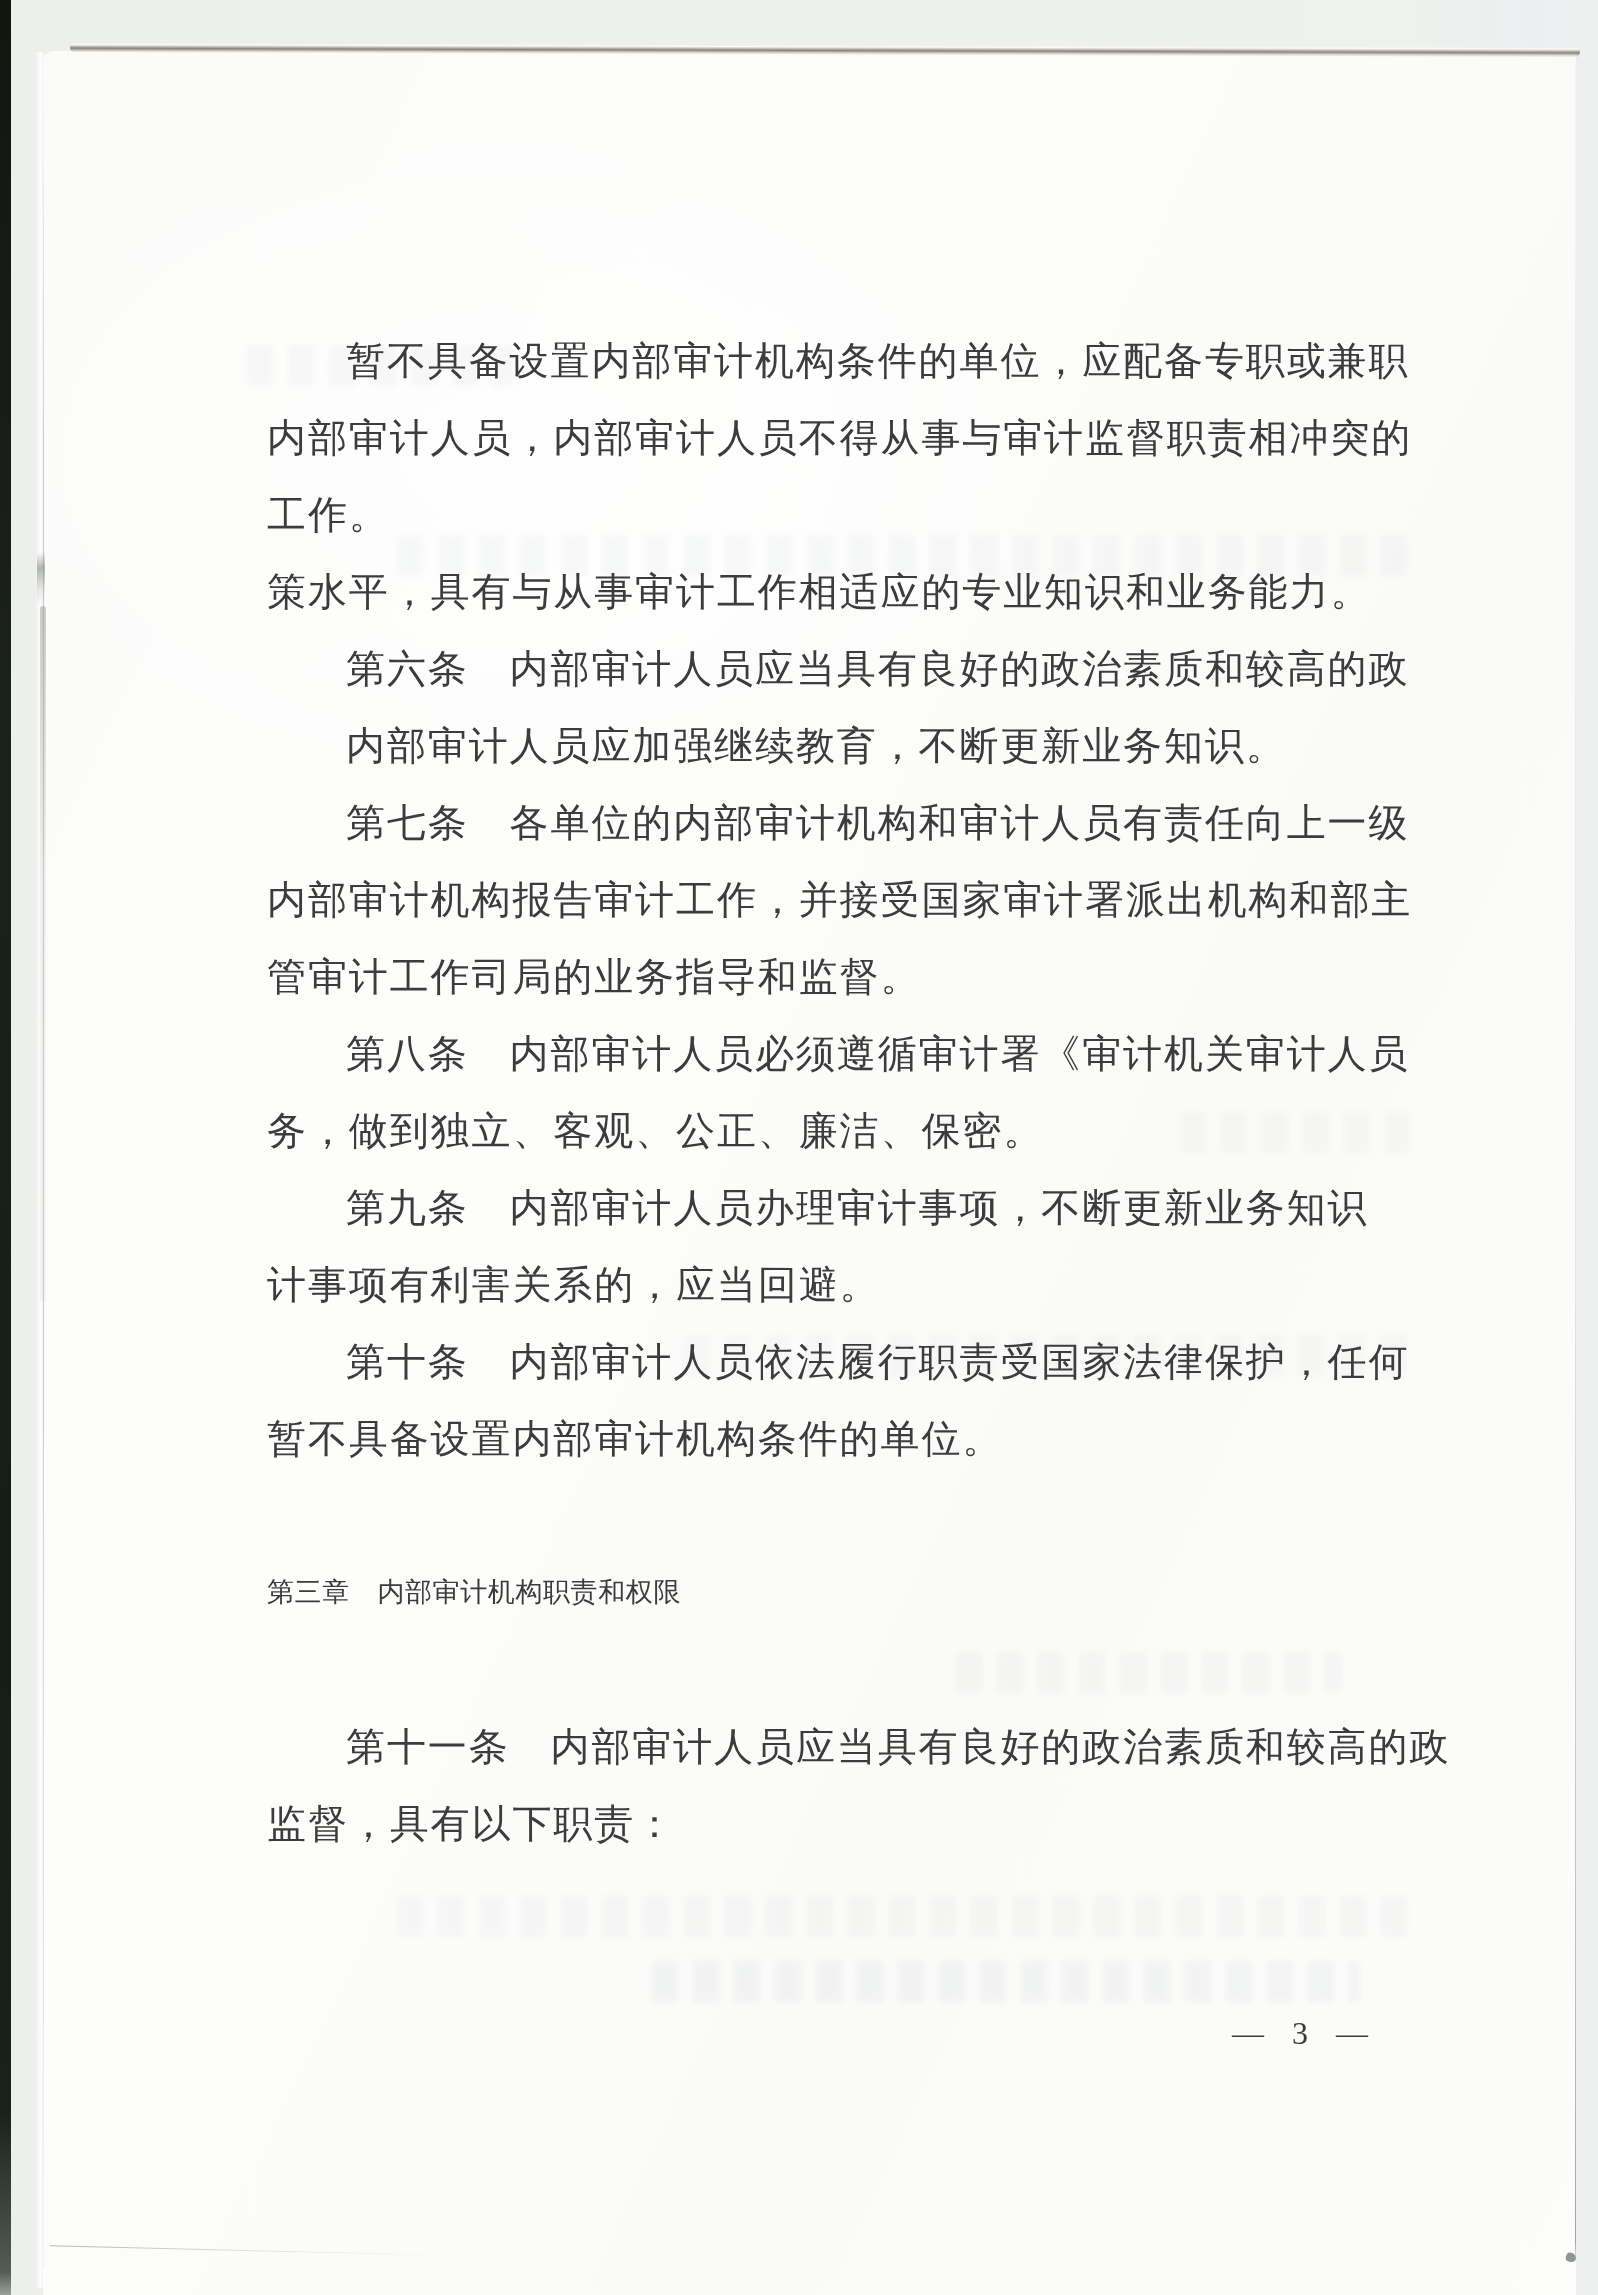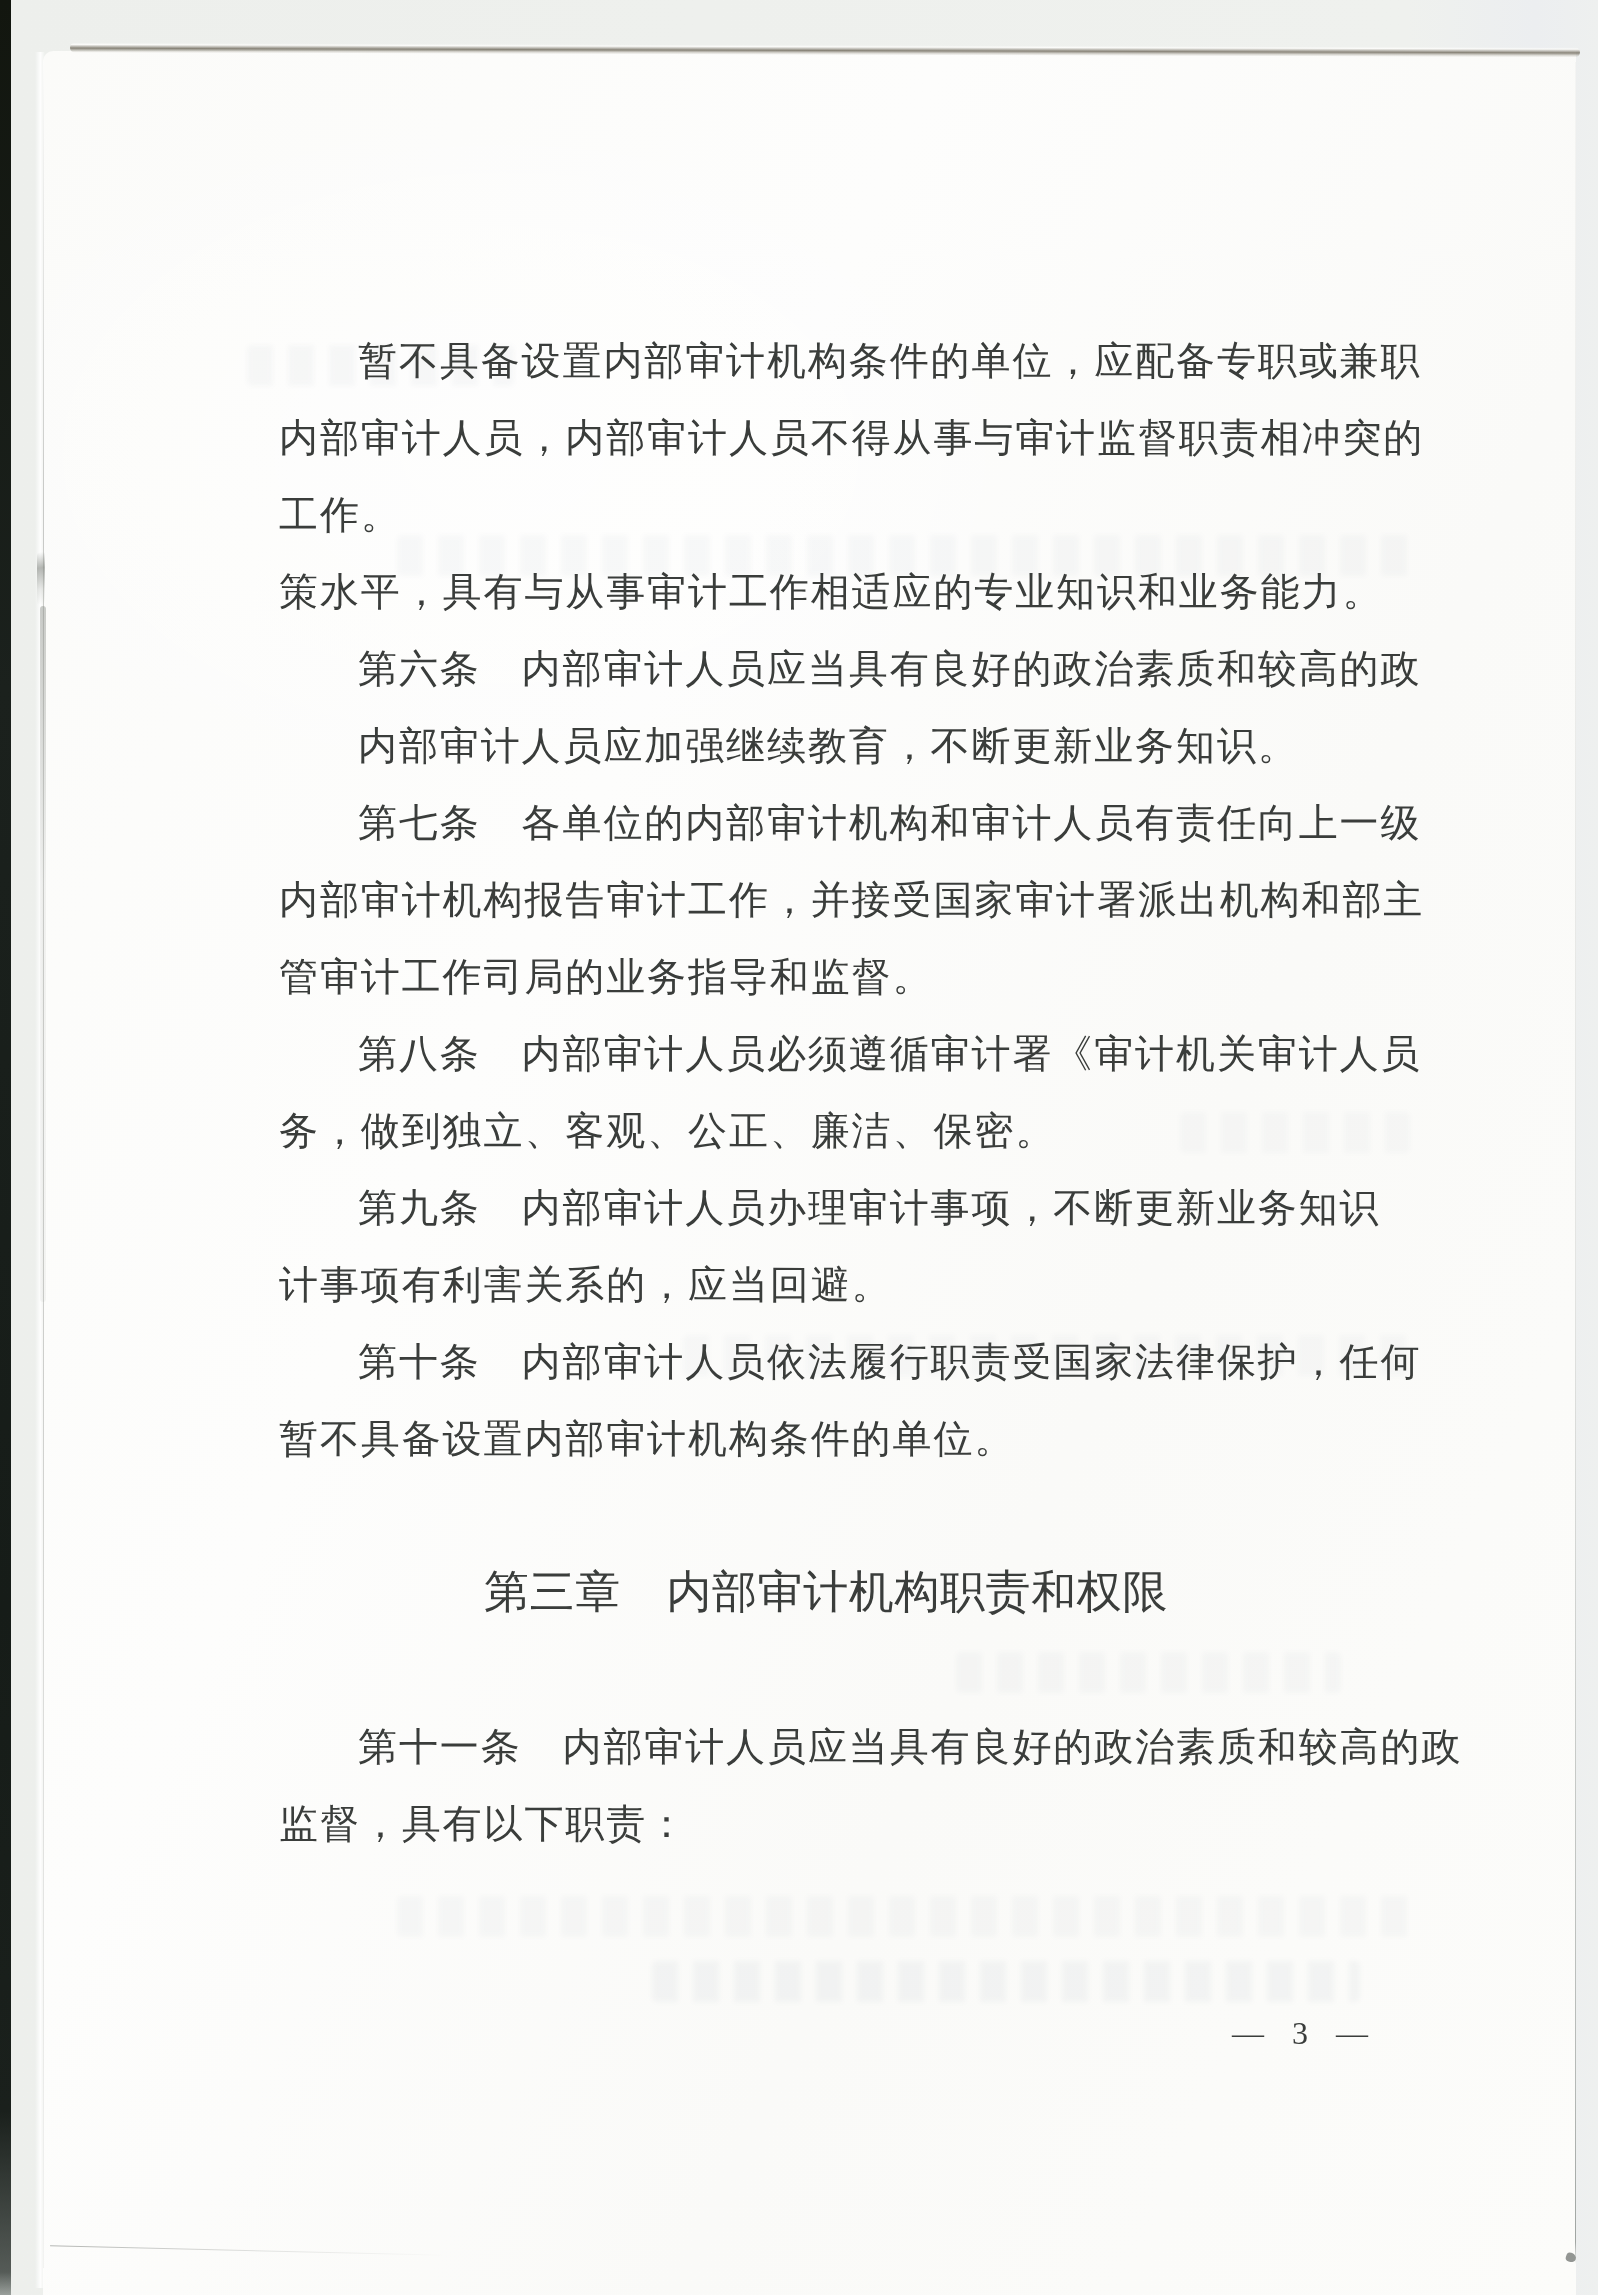--- a/index.html
+++ b/index.html
@@ -58,24 +58,24 @@
   .corner-fold{
     position:absolute;left:50px;top:2250px;width:397px;height:1.2px;
     background:linear-gradient(90deg,rgba(120,124,120,.55),rgba(150,154,150,.25) 55%,rgba(150,154,150,0));
     transform:rotate(1.4deg);
   }
   
   .text{
     position:absolute;left:267px;top:322px;width:1148px;
     font-size:39px;letter-spacing:1.9px;color:#3a3d3b;
   }
-  .ln{height:77px;line-height:77px;white-space:nowrap;margin-left:12px;}
+  .ln{height:77px;line-height:77px;white-space:nowrap;}
   .ln.ind{text-indent:79px;}
   .ln.chapter{
-    text-align:center;font-size:45px;letter-spacing:0.6px;
+    text-align:left;font-size:27px;letter-spacing:0.6px;
     padding-right:30px;margin:77px 0;
   }
   .pageno{
     position:absolute;left:1232px;top:2012px;
     font-size:32px;letter-spacing:10px;line-height:43px;color:#3a3d3b;white-space:nowrap;
   }
   
   .ghost{
     position:absolute;height:41px;border-radius:5px;
     background:repeating-linear-gradient(90deg,rgba(110,125,145,.8) 0 26px,rgba(110,125,145,0) 26px 41px);

